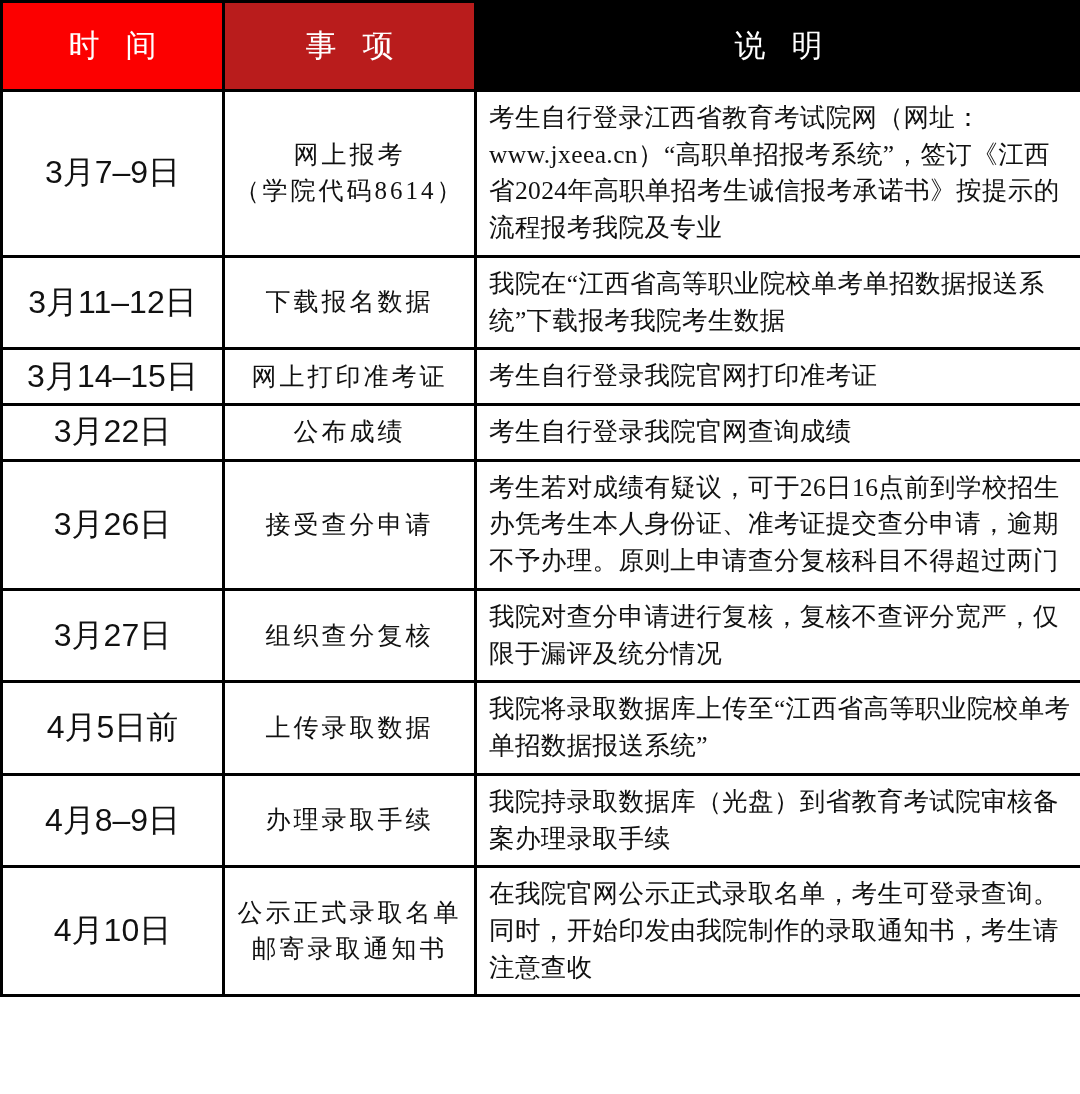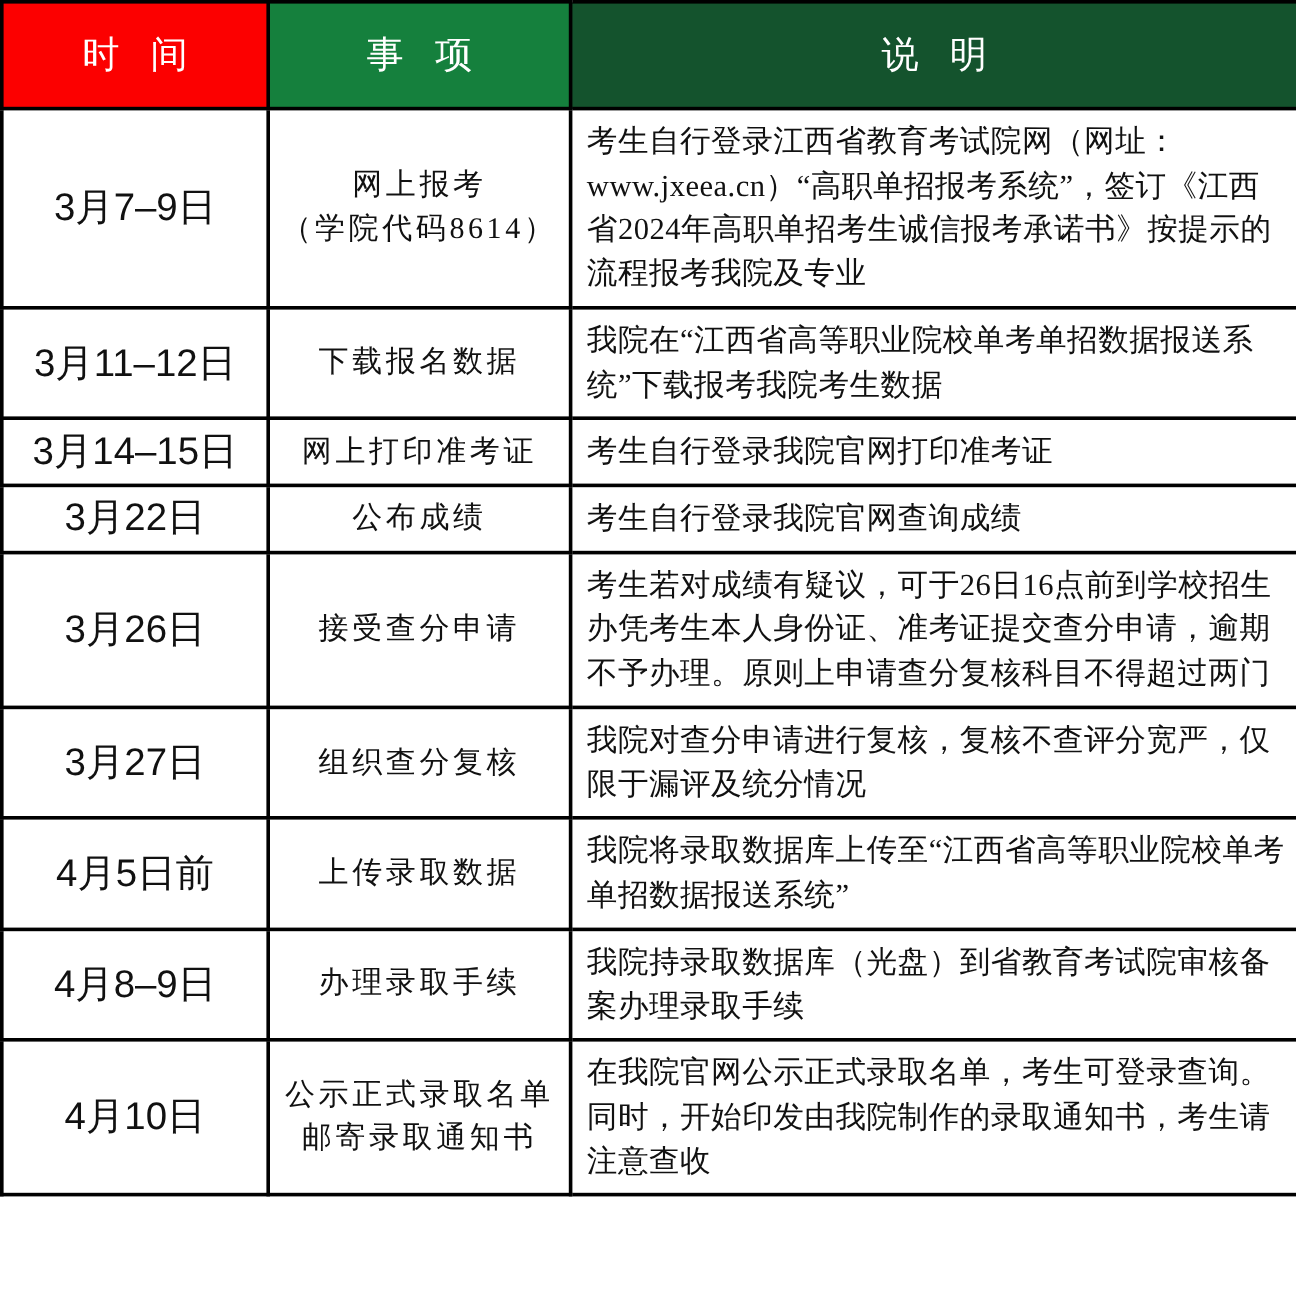--- a/index.html
+++ b/index.html
@@ -73,22 +73,22 @@
 
 <table class="schedule-table">
   <colgroup>
     <col class="c-time">
     <col class="c-item">
     <col class="c-desc">
   </colgroup>
   <thead>
     <tr class="header-row">
       <th class="th-time" style="background: rgb(252, 0, 0); color: rgb(255, 255, 255);">时间</th>
-      <th class="th-item" style="background: #15803d; color: rgb(255, 255, 255);">事项</th>
-      <th class="th-desc" style="background: #14532d; color: rgb(255, 255, 255);">说明</th>
+      <th class="th-item" style="background: #b91c1c; color: rgb(255, 255, 255);">事项</th>
+      <th class="th-desc" style="background: #000000; color: rgb(255, 255, 255);">说明</th>
     </tr>
   </thead>
   <tbody id="table-body">
       <tr>
         <td class="cell-time">3月7–9日</td>
         <td class="cell-item">
           <span class="item-line">网上报考</span>
           <span class="item-line">（学院代码8614）</span>
         </td>
         <td class="cell-desc">考生自行登录江西省教育考试院网（网址：www.jxeea.cn）“高职单招报考系统”，签订《江西省2024年高职单招考生诚信报考承诺书》按提示的流程报考我院及专业</td>

